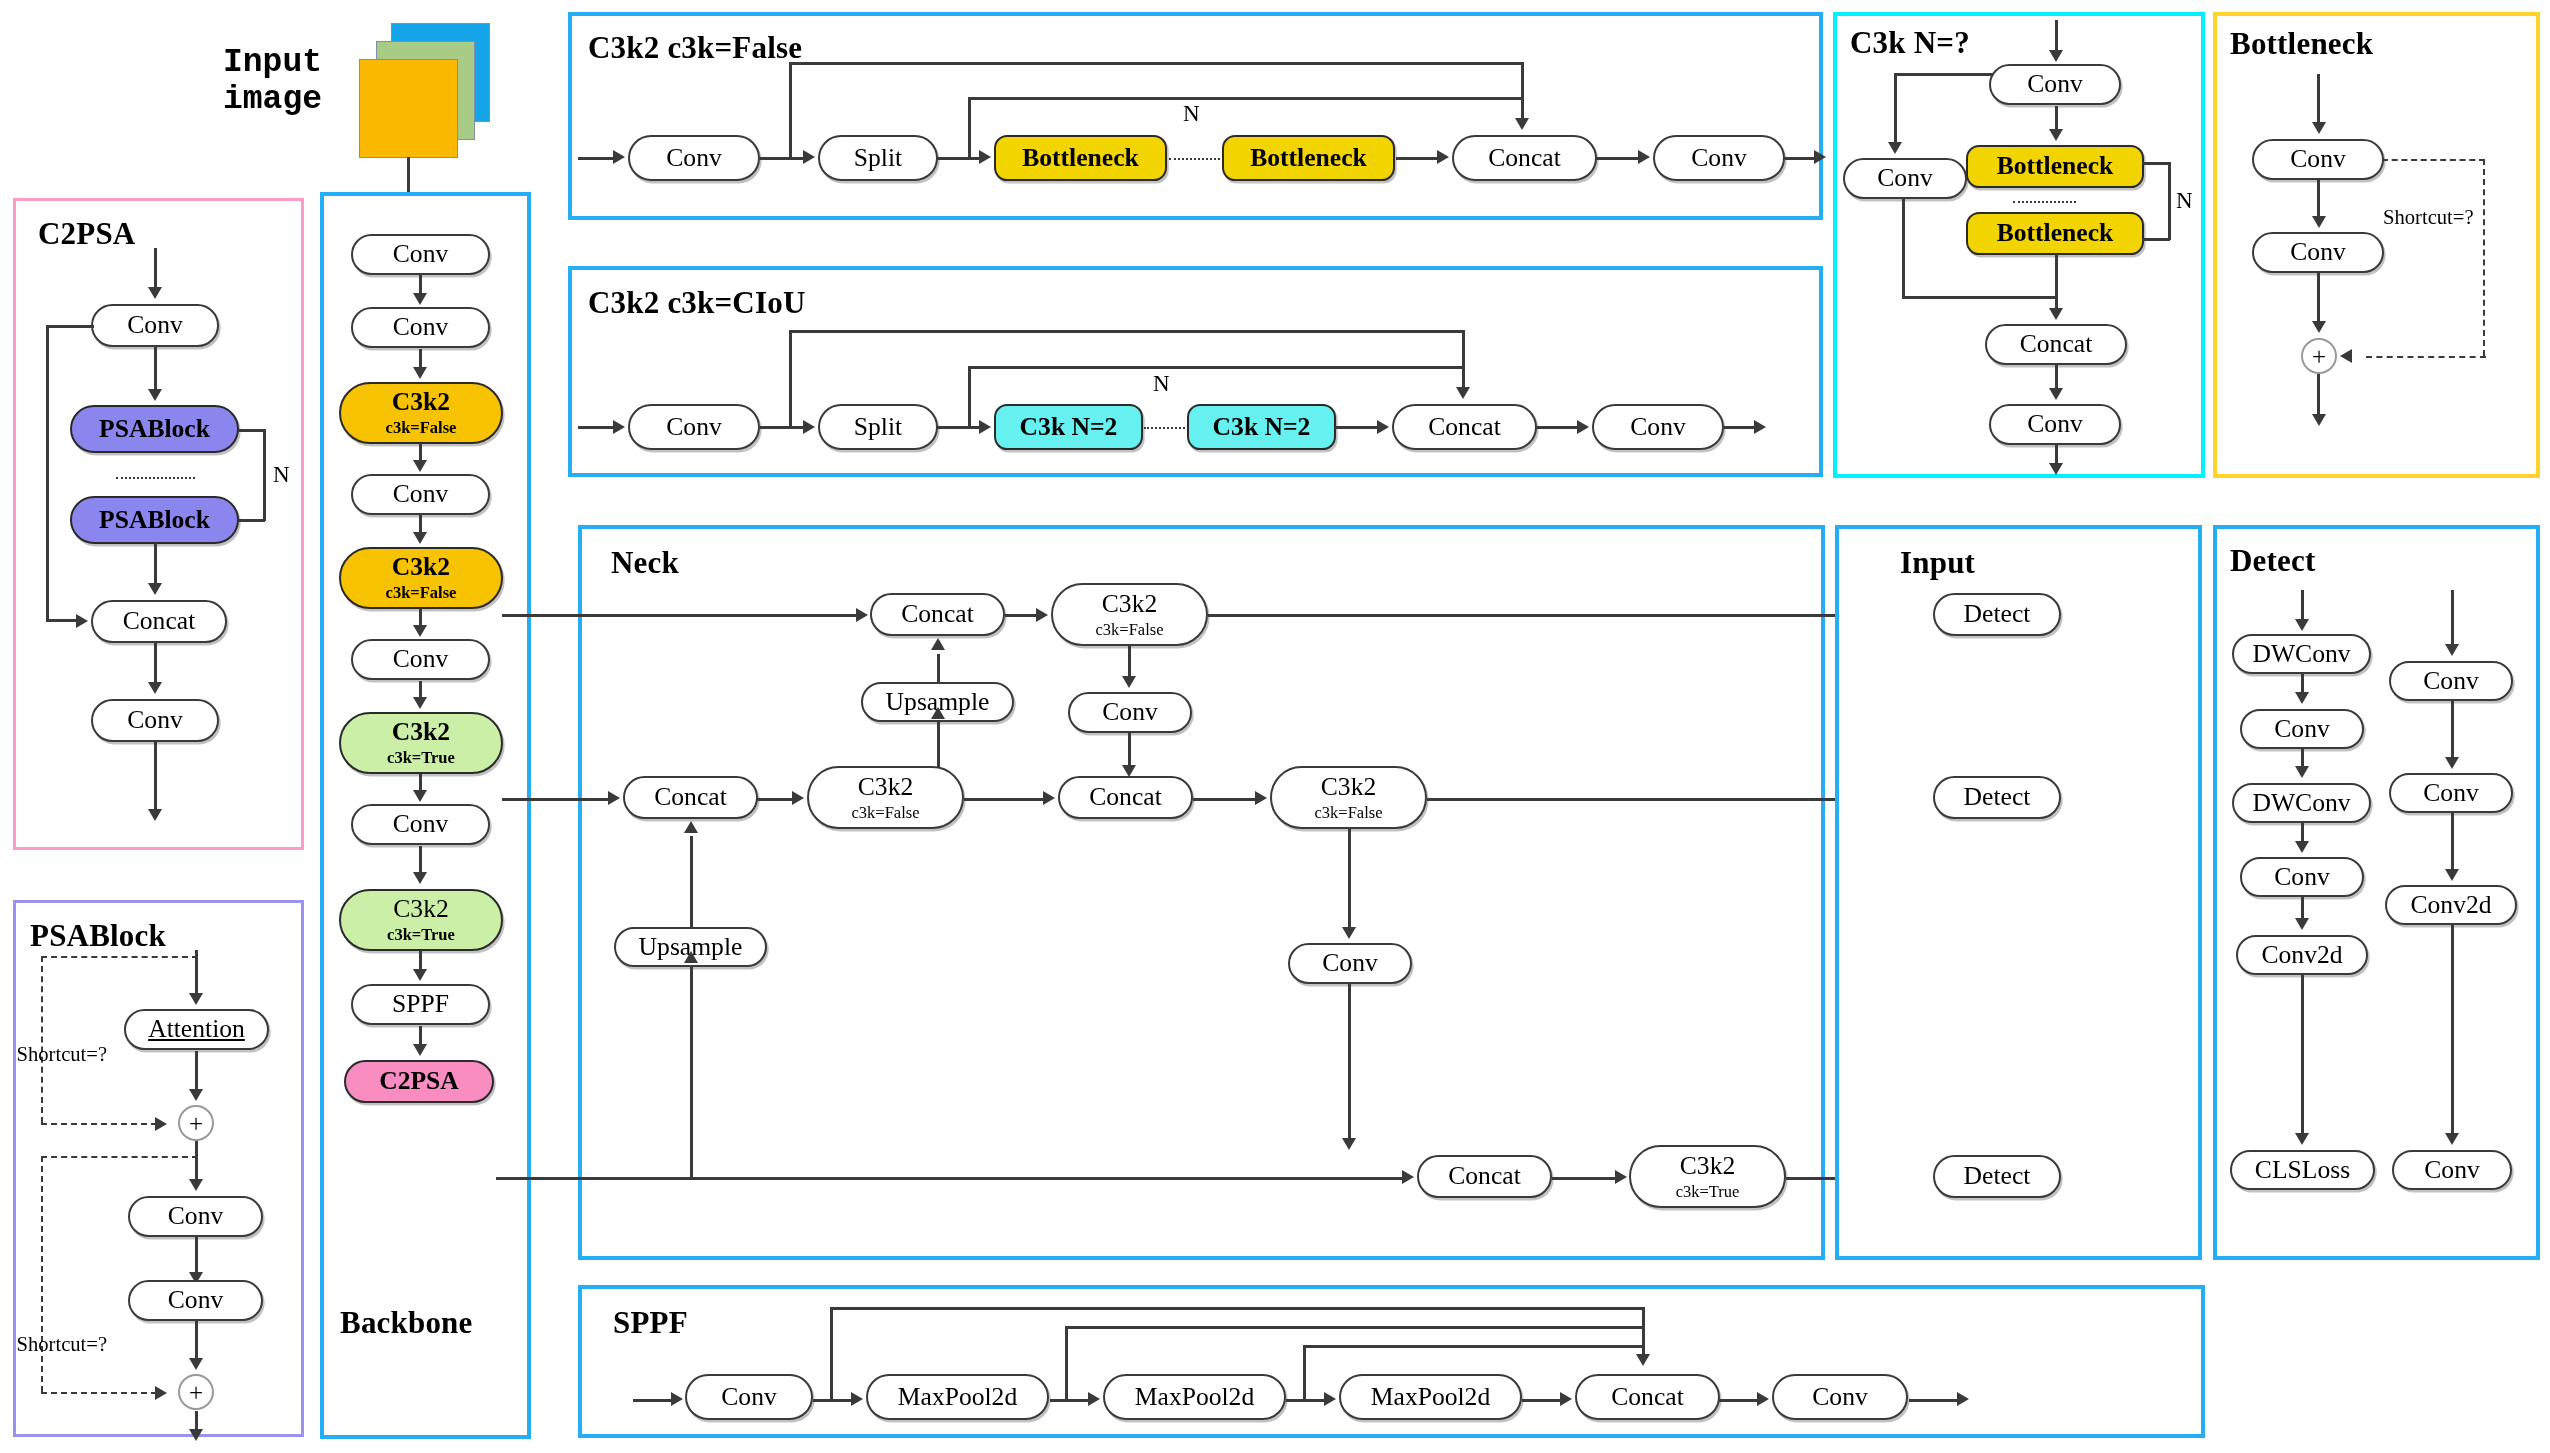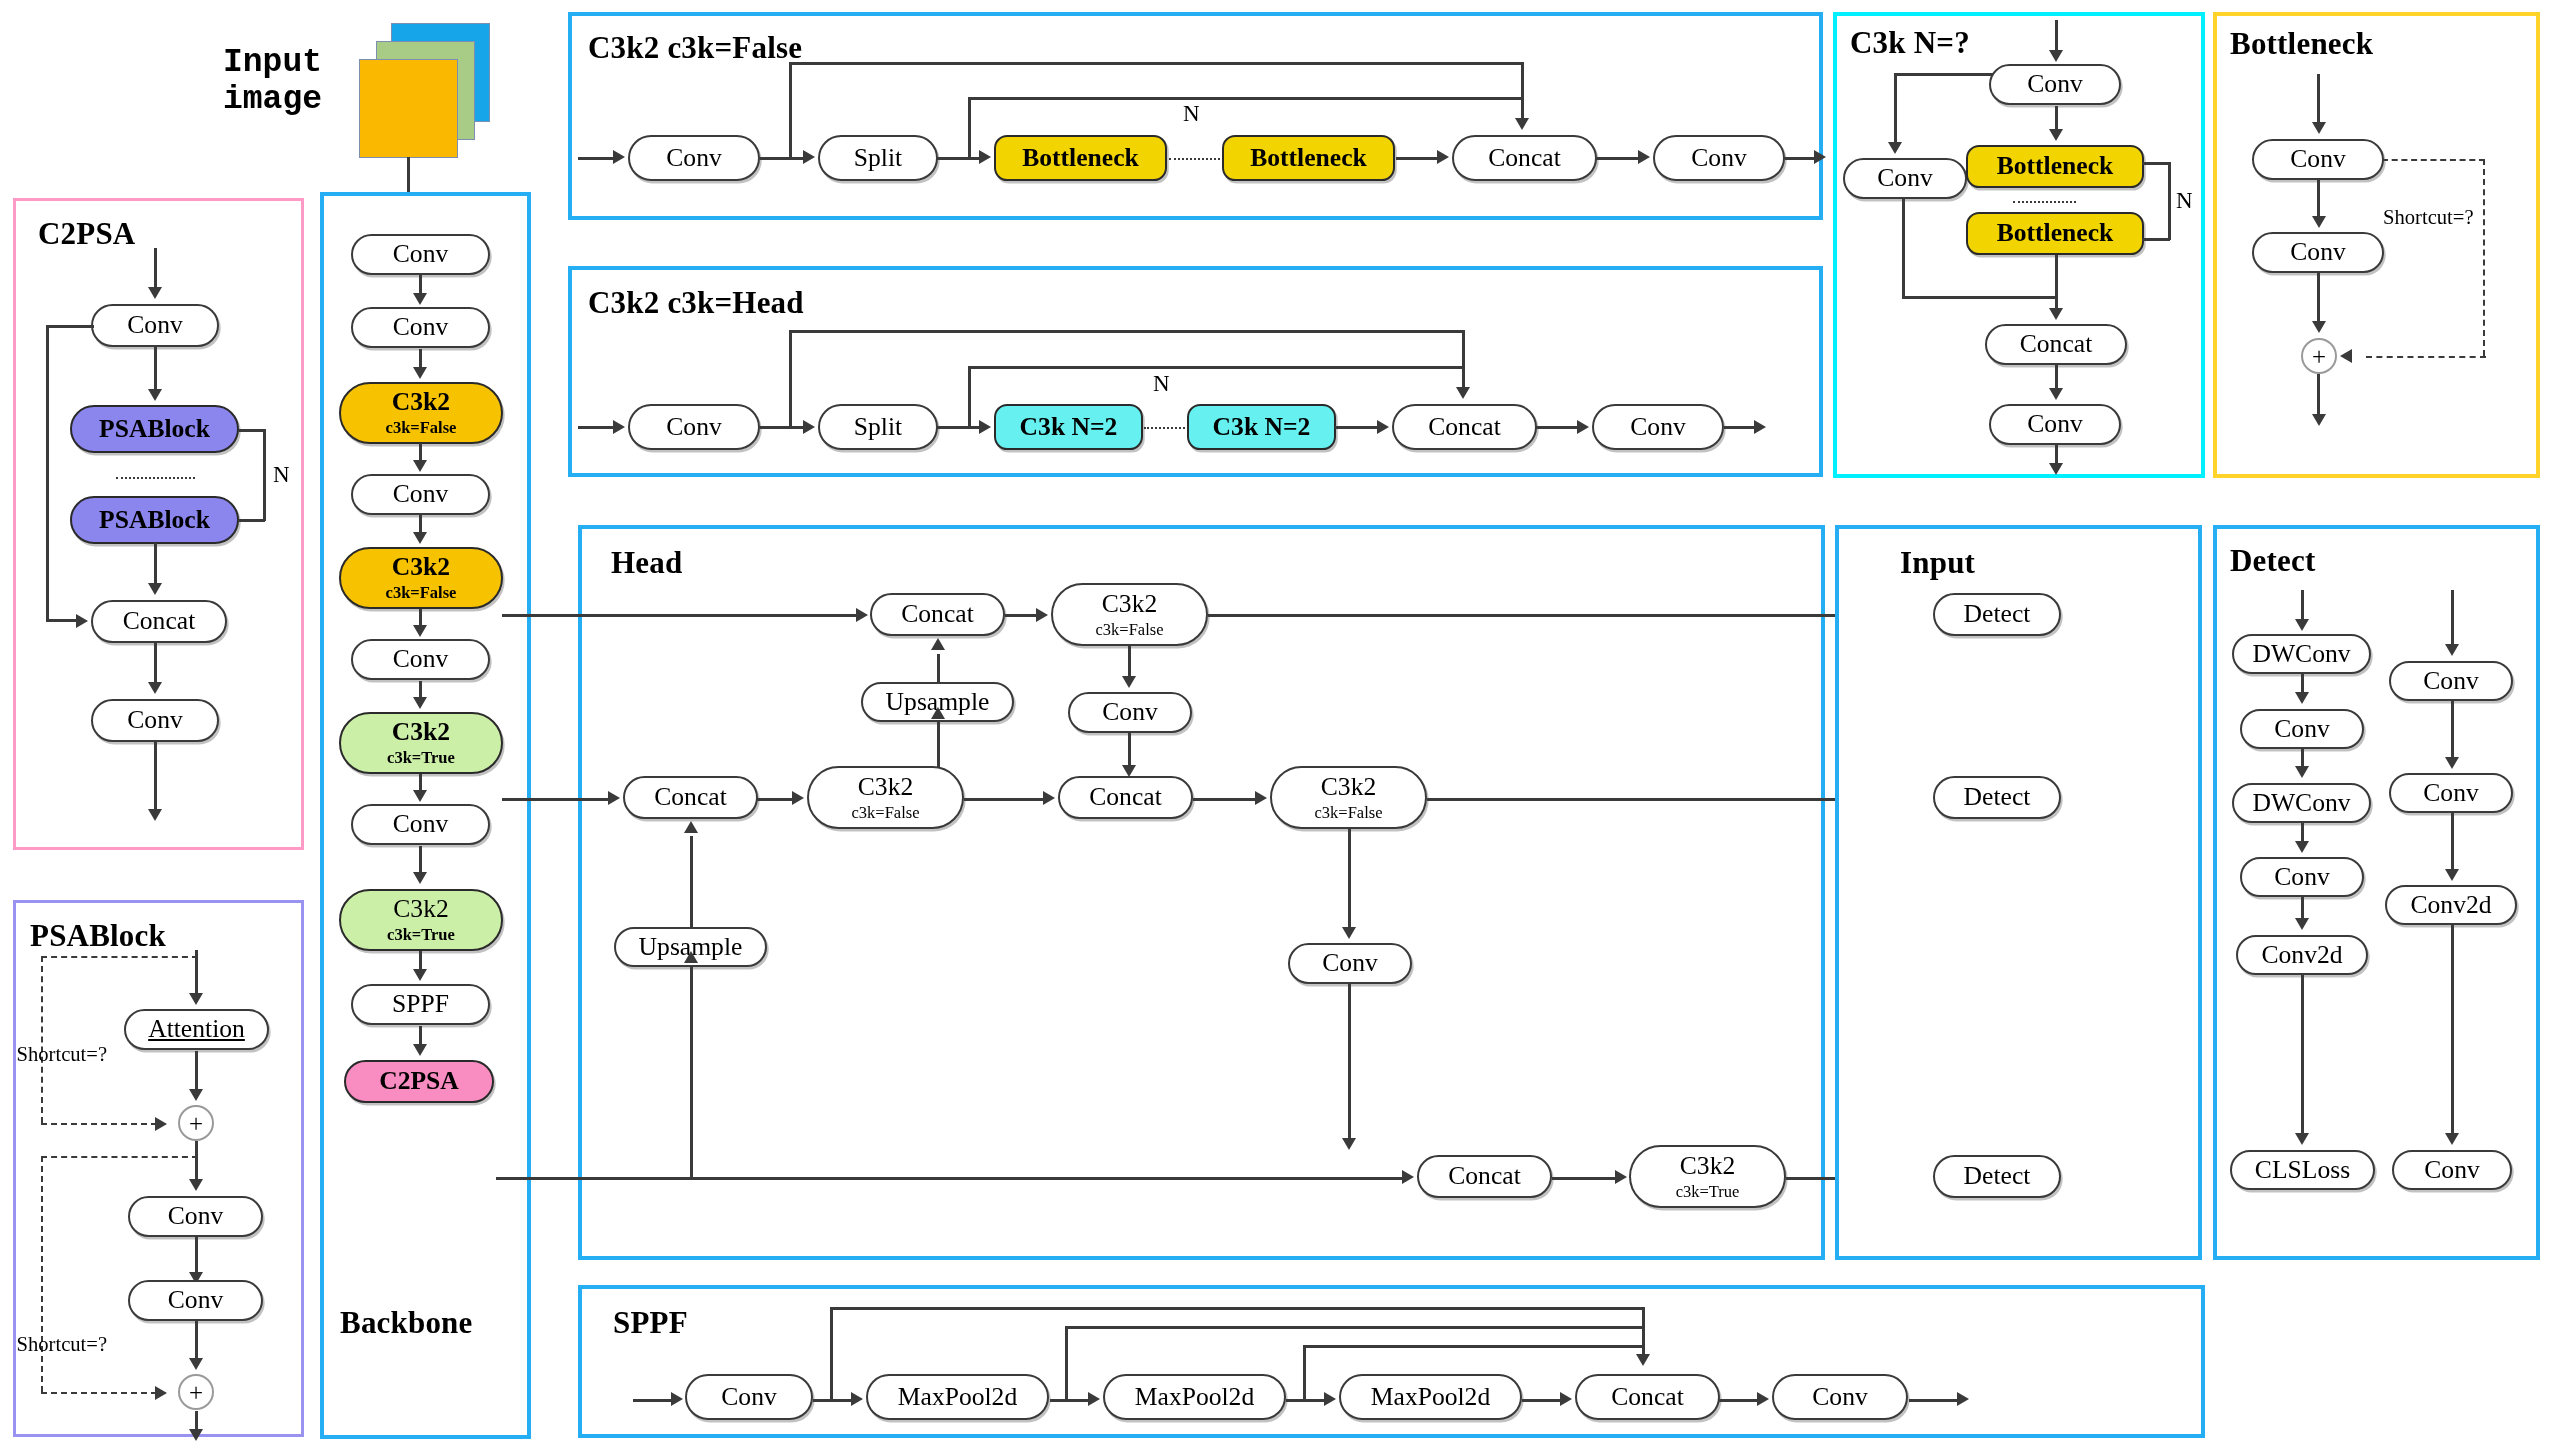--- a/index.html
+++ b/index.html
@@ -230,21 +230,21 @@
 <div class="ln lnh" style="left:1785px;top:157px;width:36px;"></div>
 <div class="arw r" style="left:1814px;top:150px;"></div>
 <div class="ln lnv" style="left:789px;top:62px;height:96px;"></div>
 <div class="ln lnh" style="left:789px;top:62px;width:735px;"></div>
 <div class="ln lnv" style="left:1521px;top:62px;height:59px;"></div>
 <div class="arw d" style="left:1515px;top:118px;"></div>
 <div class="ln lnv" style="left:968px;top:97px;height:61px;"></div>
 <div class="ln lnh" style="left:968px;top:97px;width:556px;"></div>
 
 <div class="panel" style="left:568px;top:266px;width:1255px;height:211px;border:4.1px solid #26AEF4;"></div>
-<div class="panel-title" style="left:588px;top:285px;">C3k2 c3k=Head</div>
+<div class="panel-title" style="left:588px;top:285px;">C3k2 c3k=CIoU</div>
 
 <div class="ln lnh" style="left:578px;top:426px;width:36px;"></div>
 <div class="arw r" style="left:613px;top:420px;"></div>
 <div class="node" style="left:628px;top:404px;width:132px;height:46px;">
   <span>Conv</span>
   </div>
 <div class="ln lnh" style="left:760px;top:426px;width:45px;"></div>
 <div class="arw r" style="left:803px;top:420px;"></div>
 <div class="node" style="left:818px;top:404px;width:120px;height:46px;">
   <span>Split</span>
@@ -340,21 +340,21 @@
   </div>
 <div class="dsh-h" style="left:2382px;top:159px;width:103px;"></div>
 <div class="dsh-v" style="left:2483px;top:159px;height:197px;"></div>
 <div class="dsh-h" style="left:2366px;top:356px;width:120px;"></div>
 <div class="arw l" style="left:2340px;top:349px;"></div>
 <div class="lbl" style="left:2383px;top:206px;">Shortcut=?</div>
 <div class="ln lnv" style="left:2317px;top:374px;height:43px;"></div>
 <div class="arw d" style="left:2312px;top:414px;"></div>
 
 <div class="panel" style="left:578px;top:525px;width:1247px;height:735px;border:4.1px solid #26AEF4;"></div>
-<div class="panel-title" style="left:611px;top:545px;">Head</div>
+<div class="panel-title" style="left:611px;top:545px;">Neck</div>
 
 <div class="ln lnh" style="left:502px;top:614px;width:355px;"></div>
 <div class="arw r" style="left:856px;top:608px;"></div>
 <div class="ln lnh" style="left:502px;top:798px;width:107px;"></div>
 <div class="arw r" style="left:608px;top:791px;"></div>
 <div class="ln lnh" style="left:496px;top:1177px;width:908px;"></div>
 <div class="arw r" style="left:1402px;top:1170px;"></div>
 
 <div class="node" style="left:870px;top:593px;width:135px;height:43px;">
   <span>Concat</span>

